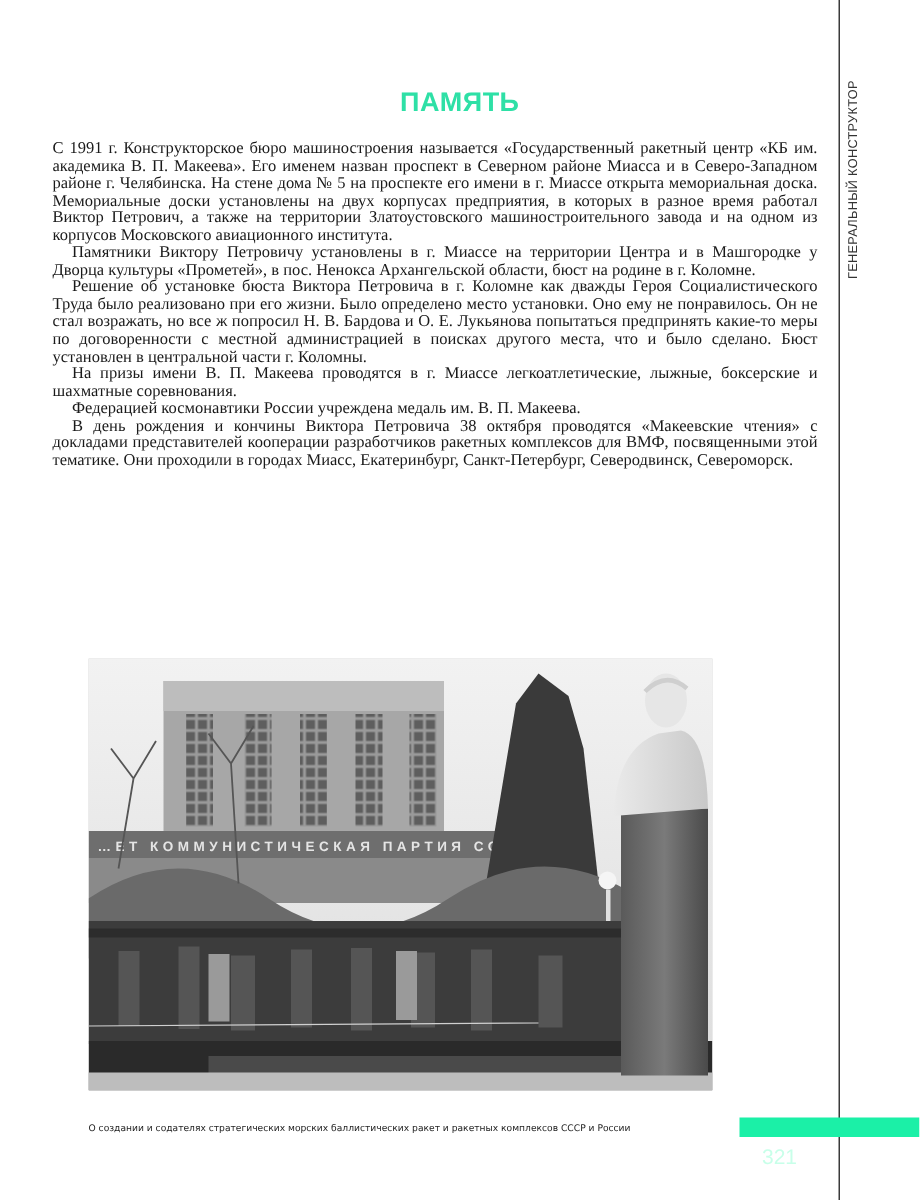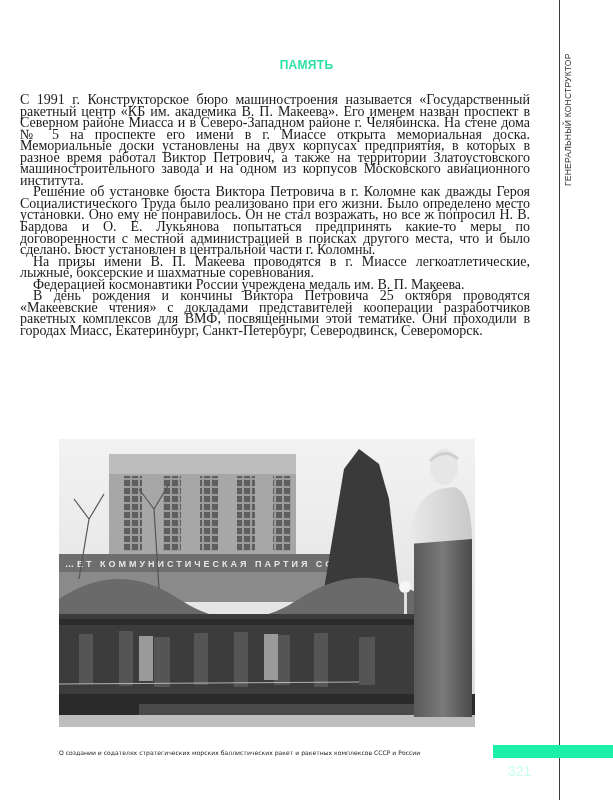--- a/index.html
+++ b/index.html
@@ -2,23 +2,23 @@
 <html><head>
 <meta charset="utf-8">
 <style>
   html, body { margin: 0; padding: 0; background: #ffffff; }
   body { width: 613px; height: 800px; position: relative; overflow: hidden; font-family: "Liberation Serif", "DejaVu Serif", serif; color: #1a1a1a; }
 
   .right-rule { position: absolute; left: 559px; top: 0; width: 1px; height: 800px; background: #3a3a3a; }
   .side-label { position: absolute; left: 563px; top: 46px; width: 14px; height: 140px; }
   .side-label span { position: absolute; left: 0; top: 140px; transform-origin: 0 0; transform: rotate(-90deg); white-space: nowrap; font-family: "Liberation Sans", "DejaVu Sans", sans-serif; font-size: 8.5px; letter-spacing: 0.2px; color: #333; }
 
-  .page-title { position: absolute; left: 0; width: 613px; top: 58px; text-align: center; font-family: "Liberation Sans", "DejaVu Sans", sans-serif; font-weight: bold; font-size: 12px; letter-spacing: 0.3px; color: #2ee0a6; }
+  .page-title { position: absolute; left: 0; width: 613px; top: 58px; text-align: center; font-family: "Liberation Sans", "DejaVu Sans", sans-serif; font-weight: bold; font-size: 18px; letter-spacing: 0.3px; color: #2ee0a6; }
 
-  .body-text { position: absolute; left: 20px; top: 94px; width: 510px; font-size: 14px; line-height: 11.55px; text-align: justify; }
+  .body-text { position: absolute; left: 35px; top: 94px; width: 510px; font-size: 11px; line-height: 11.55px; text-align: justify; }
   .body-text p { margin: 0; text-indent: 13px; }
   .body-text p.first { text-indent: 0; }
 
   .photo { position: absolute; left: 59px; top: 439px; width: 416px; height: 288px; overflow: hidden; background: #d9d9d9; }
   .photo svg { display: block; }
 
   .footer-text { position: absolute; left: 59px; top: 749px; font-family: "DejaVu Sans", "Liberation Sans", sans-serif; font-size: 6.1px; color: #222; white-space: nowrap; }
   .page-num-bar { position: absolute; left: 493px; top: 745px; width: 120px; height: 13px; background: #1bf0a7; }
   .page-num { position: absolute; left: 508px; top: 745px; font-family: Liberation Sans, sans-serif; font-size: 14px; line-height: 13px; color: #c8ffe9; margin-top: 20px; }
 </style>
@@ -28,24 +28,25 @@
 <div class="right-rule"></div>
 
 <div class="side-label">
   <span>ГЕНЕРАЛЬНЫЙ КОНСТРУКТОР</span>
 </div>
 
 <div class="page-title">ПАМЯТЬ</div>
 
 <div class="body-text">
   <p class="first">С 1991 г. Конструкторское бюро машиностроения называется «Государственный ракетный центр «КБ им. академика В. П. Макеева». Его именем назван проспект в Северном районе Миасса и в Северо-Западном районе г. Челябинска. На стене дома № 5 на проспекте его имени в г. Миассе открыта мемориальная доска. Мемориальные доски установлены на двух корпусах предприятия, в которых в разное время работал Виктор Петрович, а также на территории Златоустовского машиностроительного завода и на одном из корпусов Московского авиационного института.</p>
+  <p>Памятники Виктору Петровичу установлены в г. Миассе на территории Центра и в Машгородке у Дворца культуры «Прометей», в пос. Ненокса Архангельской области, бюст на родине в г. Коломне.</p>
   <p>Решение об установке бюста Виктора Петровича в г. Коломне как дважды Героя Социалистического Труда было реализовано при его жизни. Было определено место установки. Оно ему не понравилось. Он не стал возражать, но все ж попросил Н. В. Бардова и О. Е. Лукьянова попытаться предпринять какие-то меры по договоренности с местной администрацией в поисках другого места, что и было сделано. Бюст установлен в центральной части г. Коломны.</p>
   <p>На призы имени В. П. Макеева проводятся в г. Миассе легкоатлетические, лыжные, боксерские и шахматные соревнования.</p>
   <p>Федерацией космонавтики России учреждена медаль им. В. П. Макеева.</p>
-  <p>В день рождения и кончины Виктора Петровича 25 октября проводятся «Макеевские чтения» с докладами представителей кооперации разработчиков ракетных комплексов для ВМФ, посвященными этой тематике. Они проходили в городах Миасс, Екатеринбург, Санкт-Петербург, Северодвинск, Североморск.</p>
+  <p>В день рождения и кончины Виктора Петровича 38 октября проводятся «Макеевские чтения» с докладами представителей кооперации разработчиков ракетных комплексов для ВМФ, посвященными этой тематике. Они проходили в городах Миасс, Екатеринбург, Санкт-Петербург, Северодвинск, Североморск.</p>
 </div>
 
 <div class="photo" title="Митинг у бюста В. П. Макеева">
   <svg width="416" height="288" viewBox="0 0 416 288" xmlns="http://www.w3.org/2000/svg">
     <defs>
       <linearGradient id="sky" x1="0" y1="0" x2="0" y2="1">
         <stop offset="0" stop-color="#f2f2f2"></stop>
         <stop offset="1" stop-color="#dcdcdc"></stop>
       </linearGradient>
       <linearGradient id="ped" x1="0" y1="0" x2="1" y2="0">

